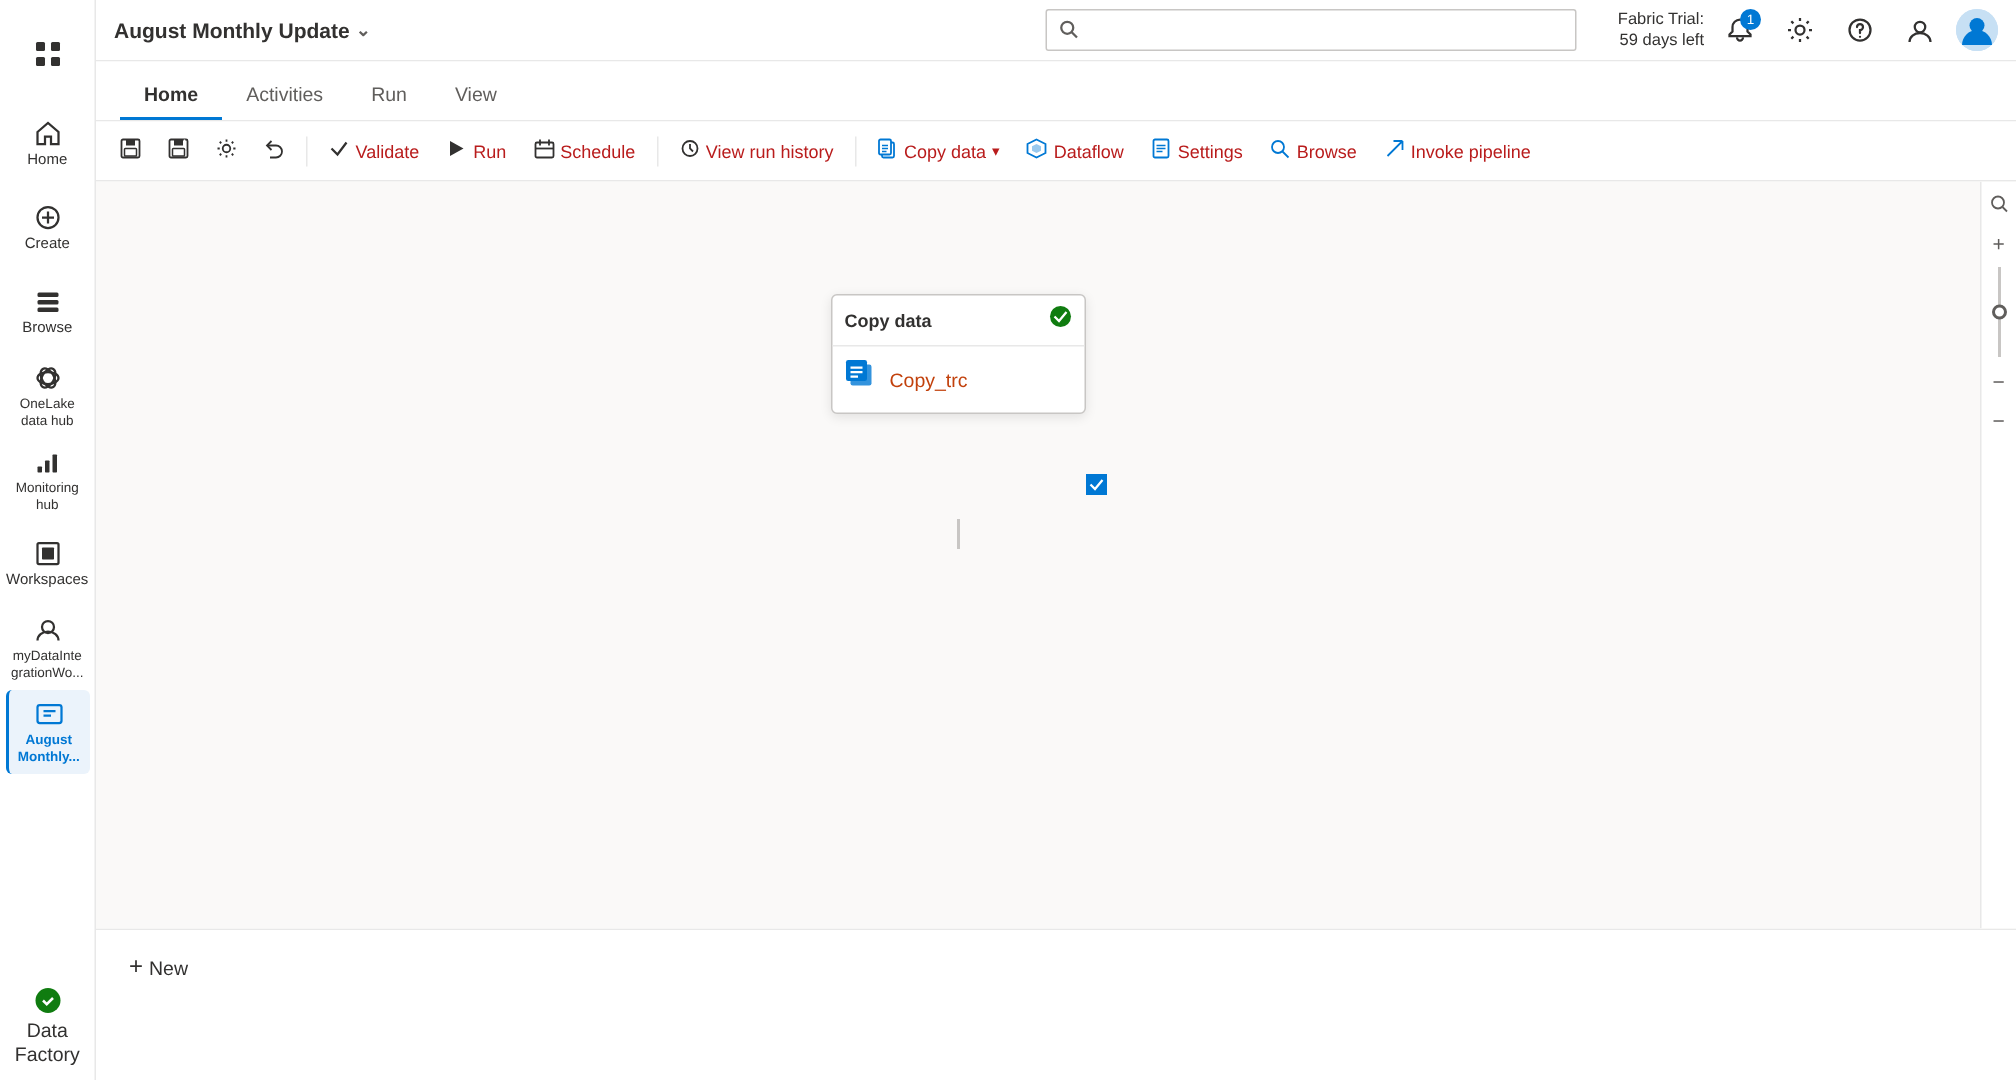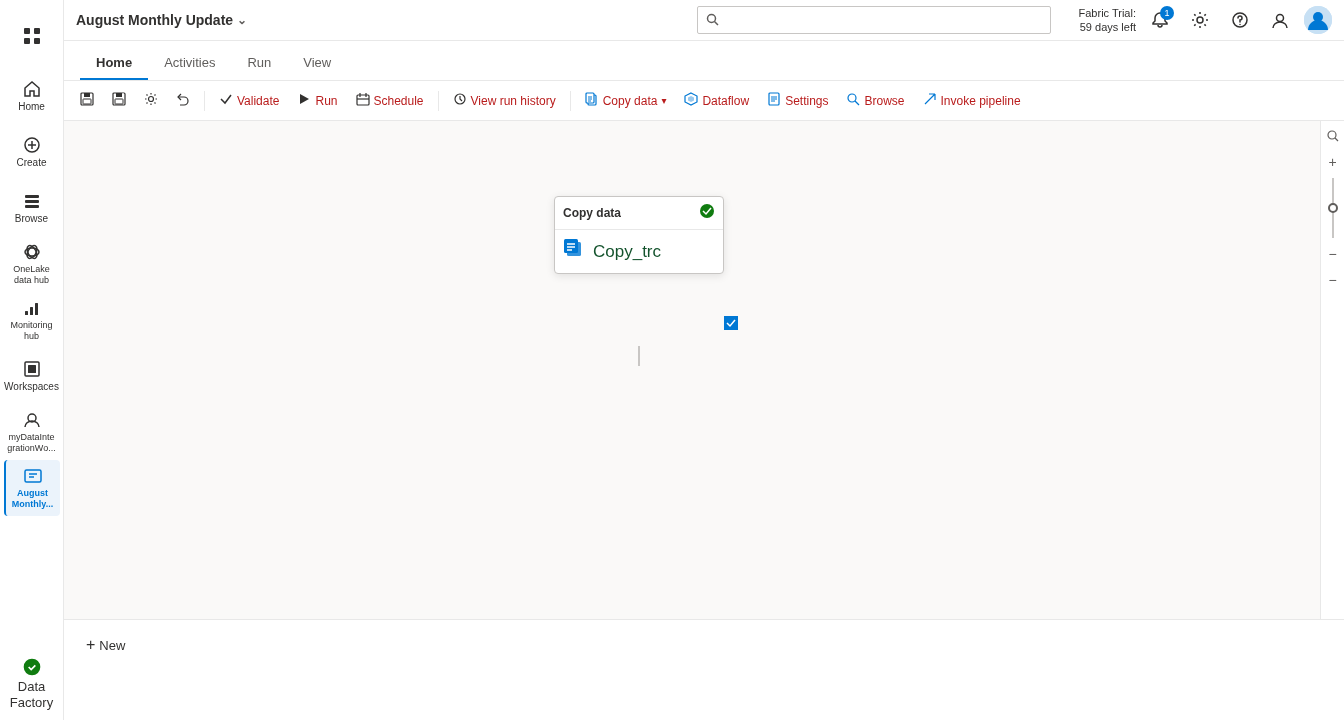--- a/index.html
+++ b/index.html
@@ -253,22 +253,22 @@
     .pipeline-node-body {
       padding: 8px;
       display: flex;
       align-items: center;
       gap: 8px;
     }
     .pipeline-node-body .node-icon {
       font-size: 20px;
     }
     .pipeline-node-body .node-name {
-      font-size: 17px;
-      color: #14532d;
+      font-size: 13px;
+      color: #c2410c;
     }
     .node-checkbox {
       position: absolute;
       top: 195px;
       left: 660px;
       width: 14px;
       height: 14px;
       background: #0078d4;
       border: 1px solid #0078d4;
       display: flex;

